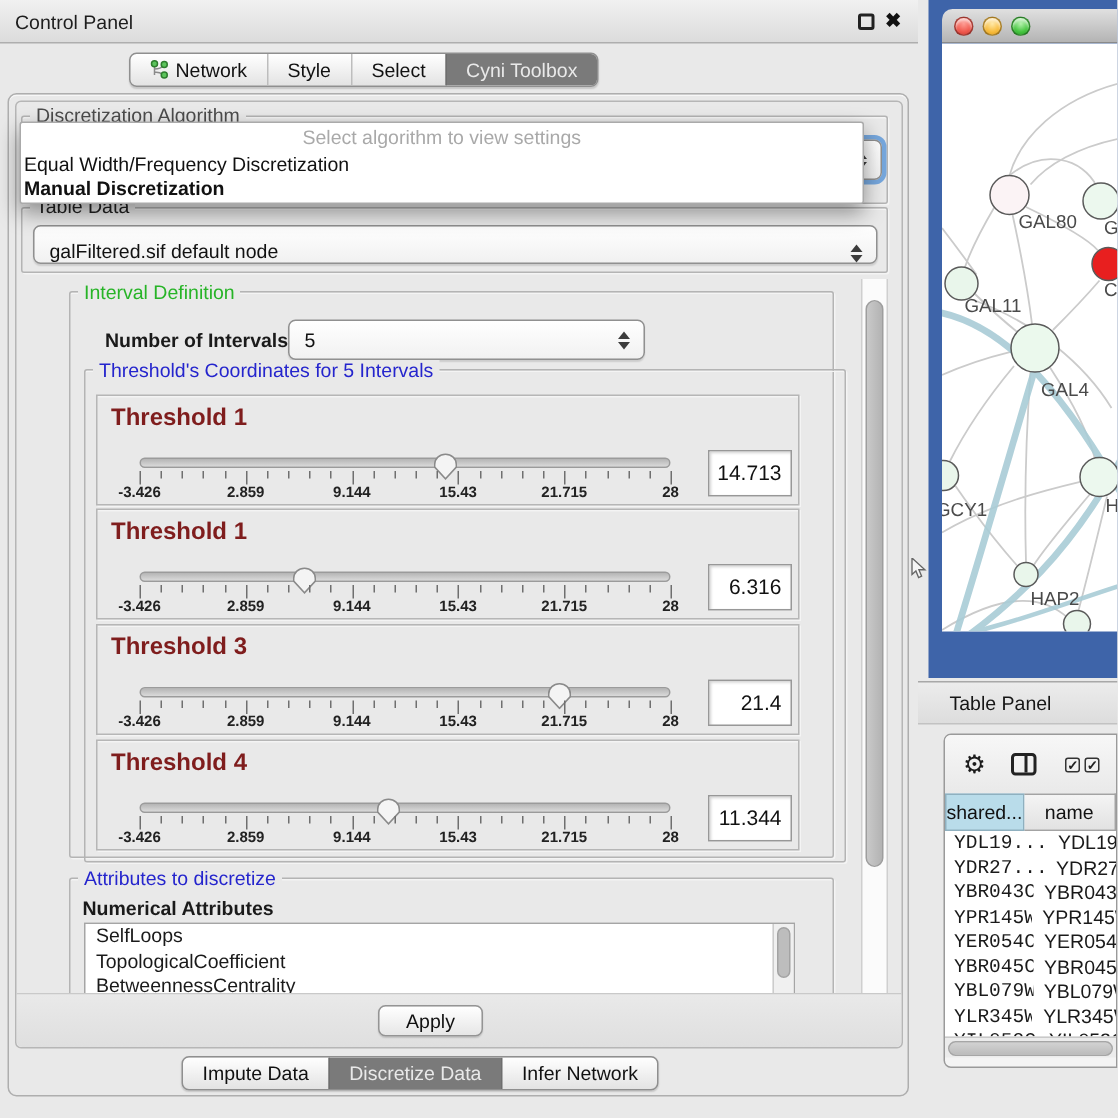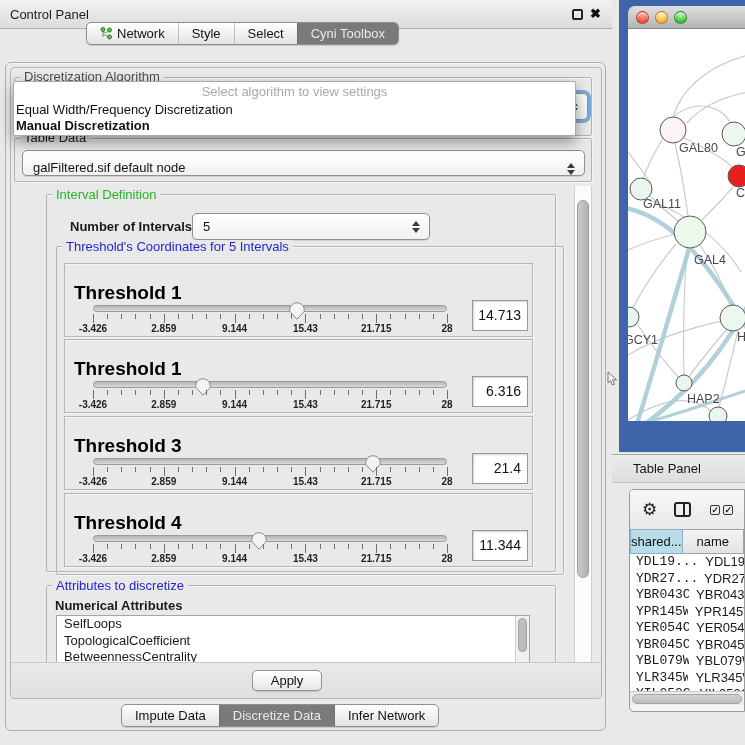--- a/index.html
+++ b/index.html
@@ -22,21 +22,21 @@
   .win-close { left:590px; top:6px; font-size:13px; font-weight:bold; color:#111; }
 
   .seg-group { display:inline-flex; border:1px solid #8f8f8f; border-radius:5px;
     overflow:hidden; background:linear-gradient(#ffffff,#e3e3e3);
     box-shadow:0 1px 1px rgba(0,0,0,.15); }
   .seg { padding:0 13px; line-height:21px; height:21px; font-size:13px; color:#111;
     border-left:1px solid #bdbdbd; display:flex; align-items:center; gap:5px; white-space:nowrap; }
   .seg:first-child { border-left:none; }
   .seg.sel { background:#7a7a7a; color:#e9e9e9; border-left-color:#6e6e6e; }
   .seg.sel + .seg { border-left-color:#6e6e6e; }
-  #view-tabs { left:86px; top:22px; }
+  #view-tabs { left:86px; top:35px; }
   #mode-tabs { left:121px; top:704px; }
 
   .outer-panel { left:5px; top:62px; width:601px; height:669px;
     border:1px solid #aeaeae; border-radius:6px; background:#e9e9e9;
     box-shadow:inset 0 1px 0 #f7f7f7; }
   .inner-panel { left:10px; top:67px; width:592px; height:632px;
     border:1px solid #b6b6b6; border-radius:4px; background:#e9e9e9; }
 
   .groupbox { border:1px solid #b4b4b4; border-radius:2px;
     box-shadow:inset 0 1px 0 #f4f4f4, 1px 1px 0 #f4f4f4; }
@@ -71,21 +71,21 @@
   .vsb-track { left:574px; top:186px; width:18px; height:476px; background:#fbfbfb;
     border-left:1px solid #cfcfcf; border-right:1px solid #cfcfcf; }
   .vsb-thumb { position:absolute; left:2px; top:14px; width:12px; height:378px;
     border-radius:7px; background:linear-gradient(90deg,#c9c9c9,#b3b3b3); border:1px solid #9e9e9e; }
 
   .num-label { font-weight:bold; font-size:13px; }
 
   .threshold-panel { position:absolute; left:7px; width:469px; height:74px;
     border:1px solid #b6b6b6; background:#e9e9e9;
     box-shadow:inset 0 1px 0 #f4f4f4, 1px 1px 0 #f4f4f4; }
-  .th-title { position:absolute; left:9px; top:18px; font-weight:bold; font-size:19px; color:#000000; }
+  .th-title { position:absolute; left:9px; top:6px; font-weight:bold; font-size:16px; color:#7f1d1d; }
   .groove { position:absolute; left:28px; top:41px; width:354px; height:7px;
     background:linear-gradient(#b5b5b5,#dadada); border:1px solid #9b9b9b; border-radius:4px; }
   .thumb { position:absolute; top:38px; width:16px; height:18px; }
   .ticks { position:absolute; left:28px; top:50px; width:354px; height:9px; }
   .ticks i { position:absolute; top:0; width:1px; background:#6f6f6f; }
   .tick-labels { position:absolute; left:28px; top:59px; width:354px; height:11px; }
   .tick-labels b { position:absolute; transform:translateX(-50%); font-size:10px; color:#222; white-space:nowrap; }
   .th-value { position:absolute; left:407px; top:36px; width:56px; height:31px; background:#fff;
     border:1px solid #989898; box-shadow:inset 1px 1px 2px rgba(0,0,0,.18);
     font-size:14px; text-align:right; padding-right:6px; line-height:29px; color:#111; }

